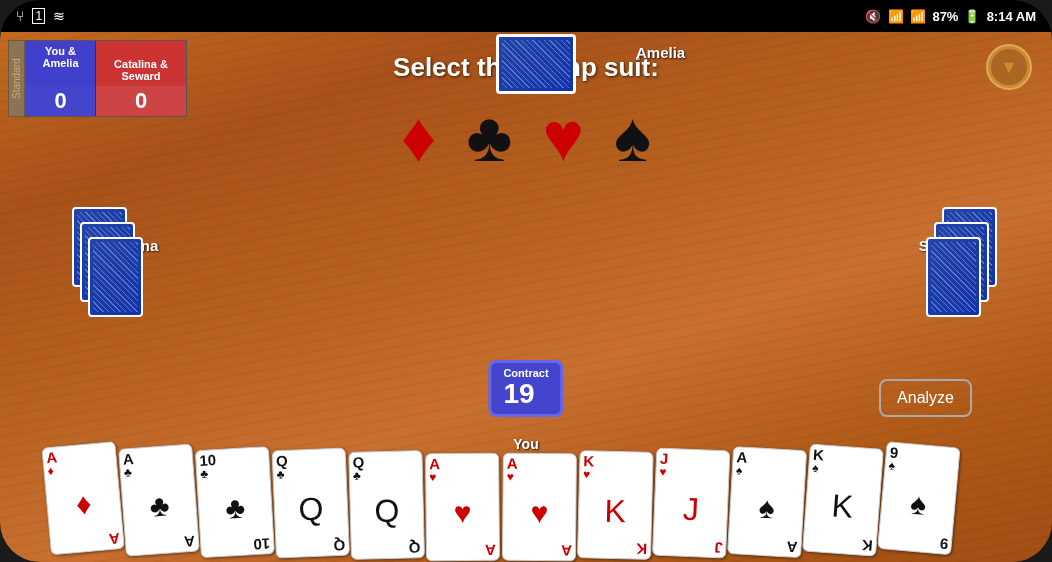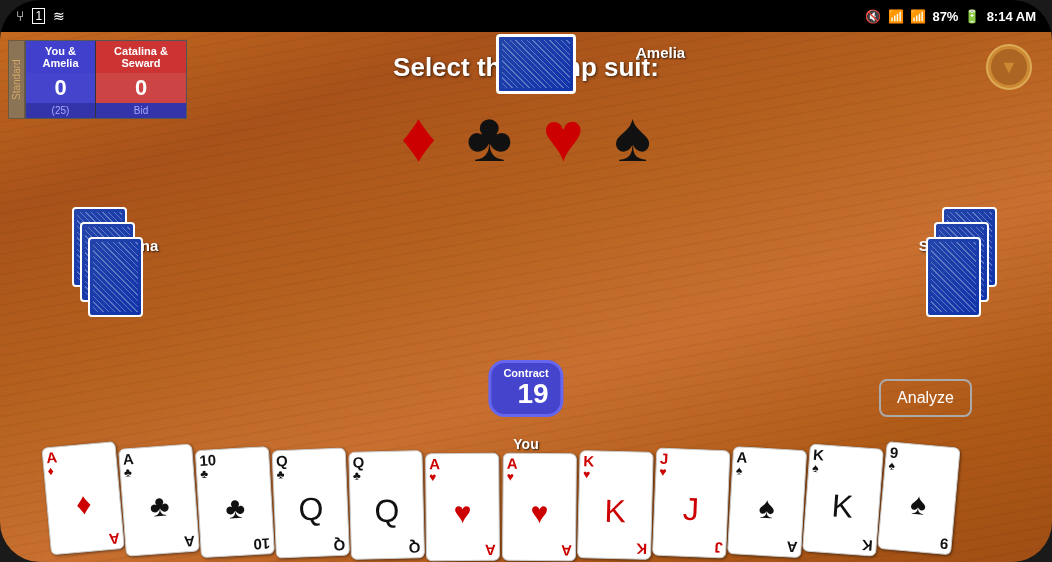--- a/index.html
+++ b/index.html
@@ -309,23 +309,23 @@
     }
 
     
     .contract-badge {
       position: absolute;
       bottom: 145px;
       left: 50%;
       transform: translateX(-50%);
       background: #4444cc;
       border: 3px solid #6666ee;
-      border-radius: 16px;
+      border-radius: 8px;
       padding: 4px 12px;
-      text-align: right;
+      text-align: left;
       min-width: 70px;
     }
 
     .contract-label {
       color: white;
       font-size: 11px;
       font-weight: bold;
     }
 
     .contract-number {
@@ -453,32 +453,28 @@
 
     <div class="score-panel">
       <div class="standard-label">Standard</div>
       <div class="score-table">
         <div class="score-header">
           <div class="score-col-you">
             <span style="white-space:pre-line; display:block;">You &amp;
 Amelia</span>
           </div>
           <div class="score-col-them">
-            <span style="white-space:pre-line; display:block;">Catalina &amp;
+            <span style="white-space:pre-line; display:block;margin-top:13px;">Catalina &amp;
 Seward</span>
           </div>
         </div>
         <div class="score-values">
           <div class="score-val-you">0</div>
           <div class="score-val-them">0</div>
         </div>
-        <div class="score-footer">
-          <div class="score-footer-you">(25)</div>
-          <div class="score-footer-bid">Bid</div>
-        </div>
       </div>
     </div>
 
     <div class="trump-prompt">Select the trump suit:</div>
 
     <div class="trump-suits">
       <span class="suit-symbol suit-diamond">♦</span>
       <span class="suit-symbol suit-club">♣</span>
       <span class="suit-symbol suit-heart">♥</span>
       <span class="suit-symbol suit-spade">♠</span>

